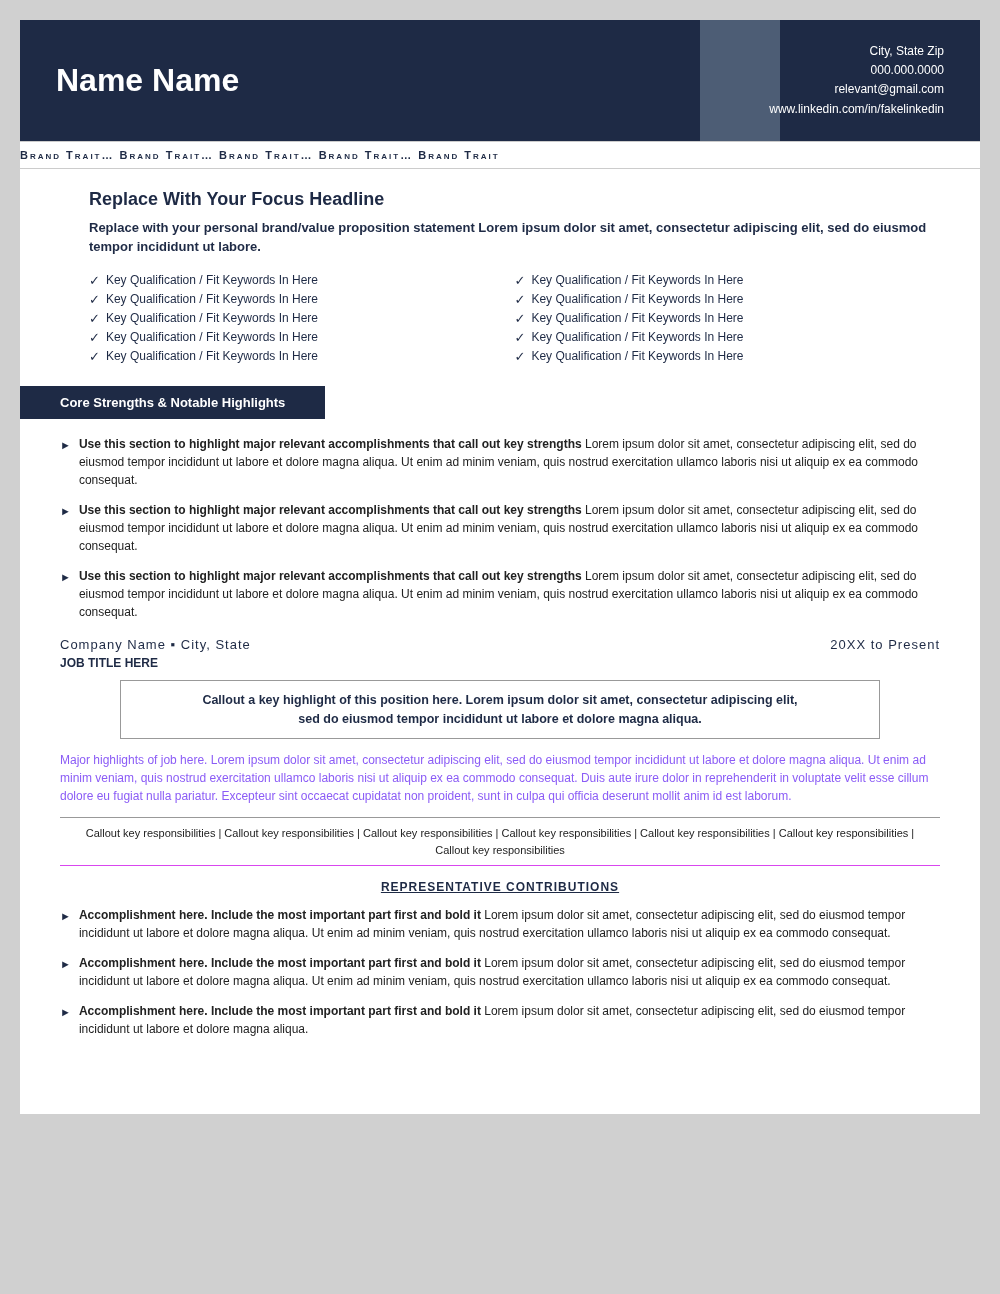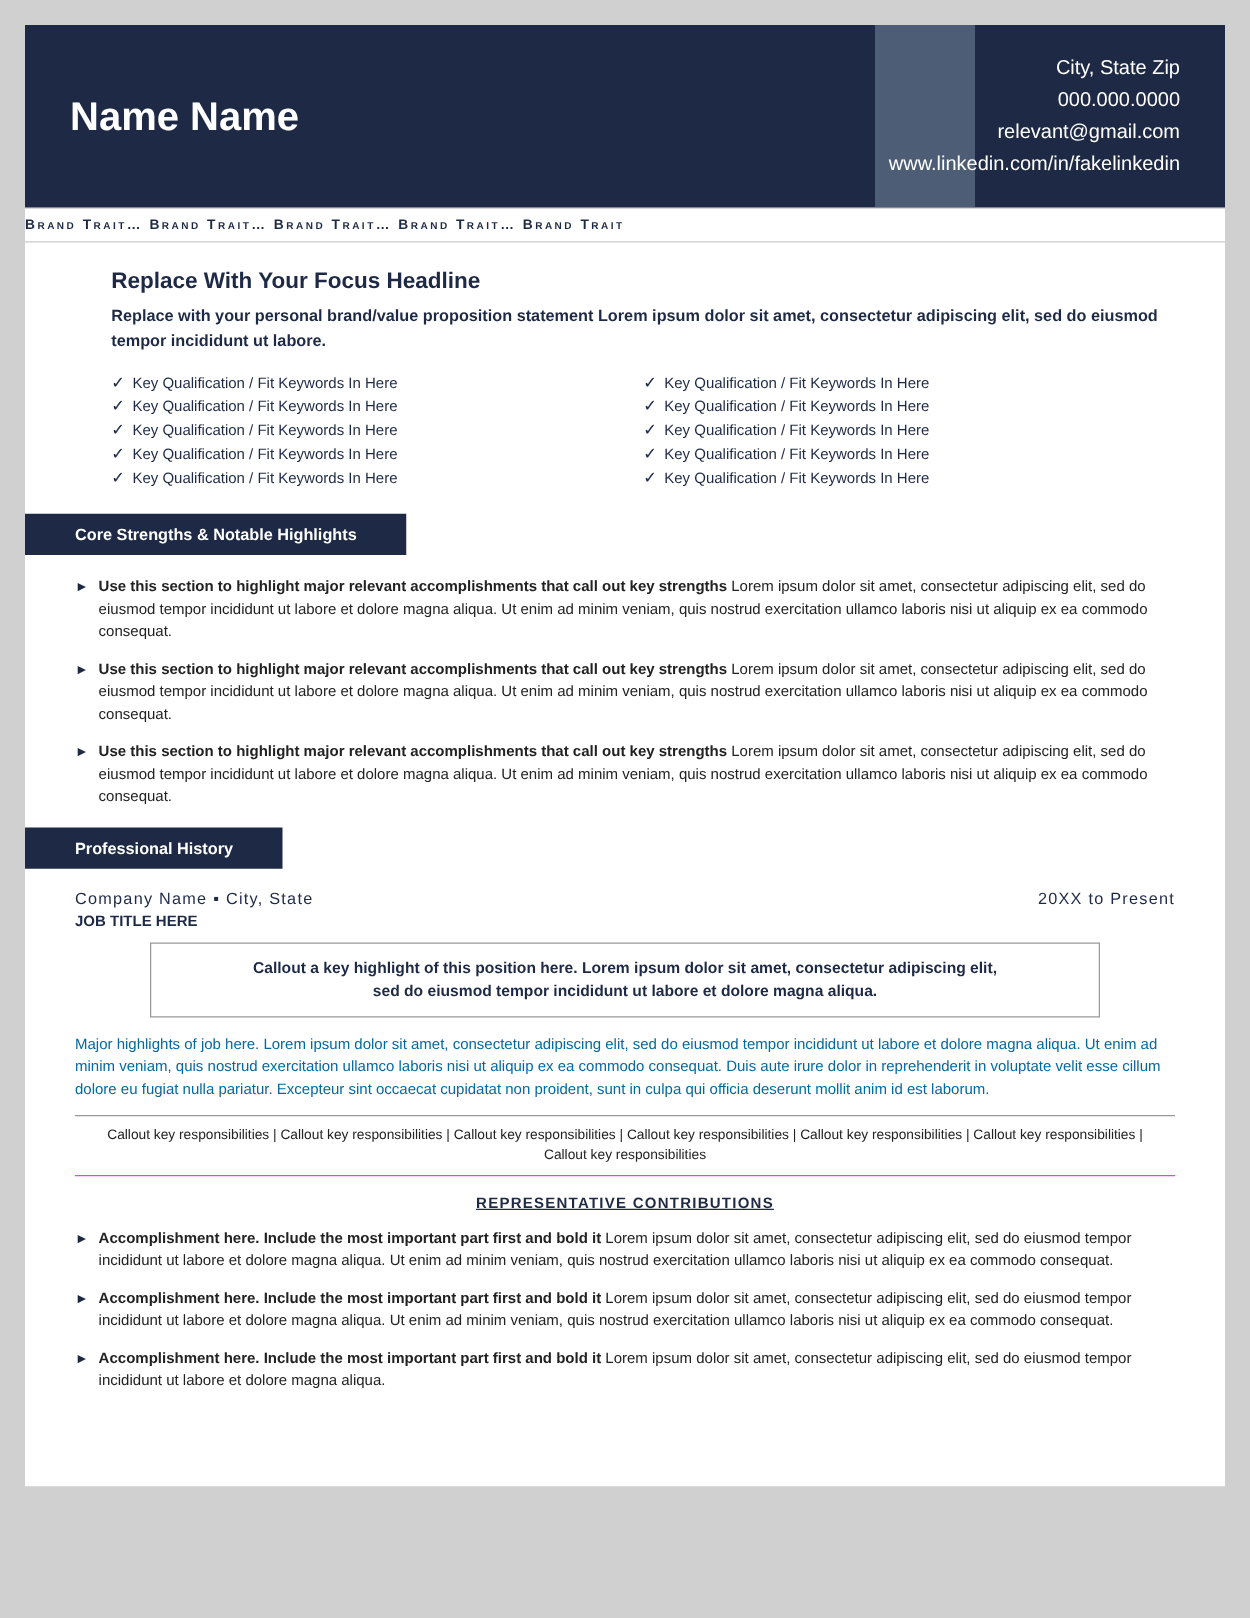--- a/index.html
+++ b/index.html
@@ -37,21 +37,21 @@
     }
     .header-name {
       color: #fff;
       font-size: 32px;
       font-weight: bold;
       font-family: Arial, sans-serif;
       z-index: 1;
     }
     .header-contact {
       color: #fff;
-      font-size: 16px;
+      font-size: 12px;
       text-align: right;
       line-height: 1.6;
       z-index: 1;
       font-family: Arial, sans-serif;
     }
     
     .brand-bar {
       background: #fff;
       border-top: 1px solid #ccc;
       border-bottom: 1px solid #ccc;
@@ -186,21 +186,21 @@
       color: #1e2a45;
       font-family: Arial, sans-serif;
       line-height: 1.5;
     }
     .callout-box strong {
       font-weight: bold;
     }
     .body-text {
       font-size: 12px;
       line-height: 1.5;
-      color: #0369a1;
+      color: #8b5cf6;
       font-family: Arial, sans-serif;
       margin-bottom: 12px;
     }
     .responsibilities-bar {
       border-top: 1px solid #999;
       border-bottom: 1px solid #d946ef;
       text-align: center;
       padding: 7px 20px;
       font-size: 11px;
       color: #222;
@@ -311,24 +311,20 @@
         </span>
       </div>
       <div class="bullet-item">
         <span class="bullet-arrow">►</span>
         <span class="bullet-text">
           <strong>Use this section to highlight major relevant accomplishments that call out key strengths</strong><span> Lorem ipsum dolor sit amet, consectetur adipiscing elit, sed do eiusmod tempor incididunt ut labore et dolore magna aliqua. Ut enim ad minim veniam, quis nostrud exercitation ullamco laboris nisi ut aliquip ex ea commodo consequat.</span>
         </span>
       </div>
     </div>
 
-    <div class="section-header">
-      <div class="section-header-dark">Professional History</div>
-      <div class="section-header-light"></div>
-    </div>
 
     <div>
       <div class="company-line">
         <span class="company-info">Company Name  ▪  City, State</span>
         <span class="company-dates">20XX to Present</span>
       </div>
       <div class="job-title">JOB TITLE HERE</div>
 
       <div class="callout-box">
         <strong>Callout a key highlight of this position here. Lorem ipsum dolor sit amet, consectetur adipiscing elit,<br>sed do eiusmod tempor incididunt ut labore et dolore magna aliqua.</strong>

